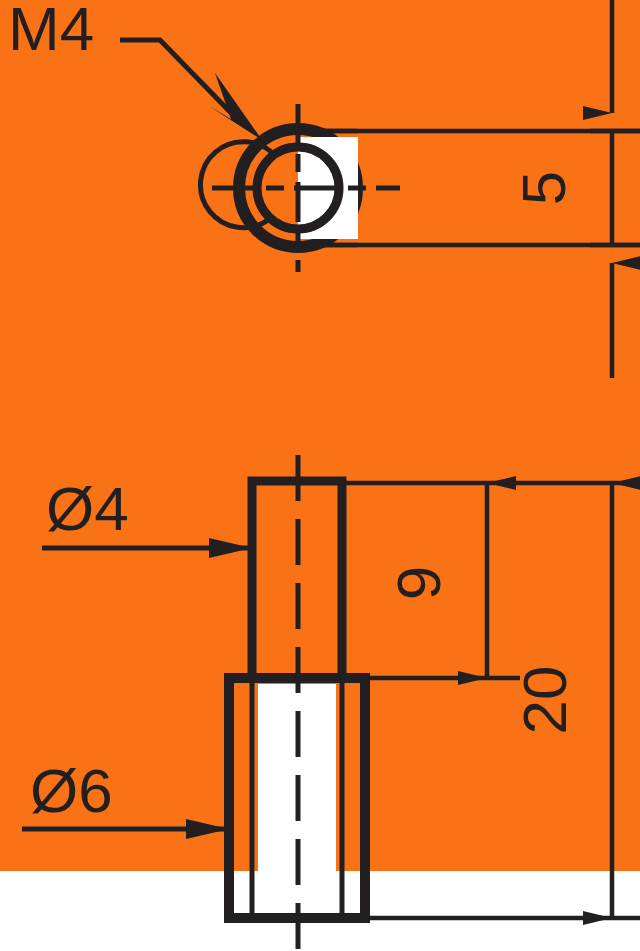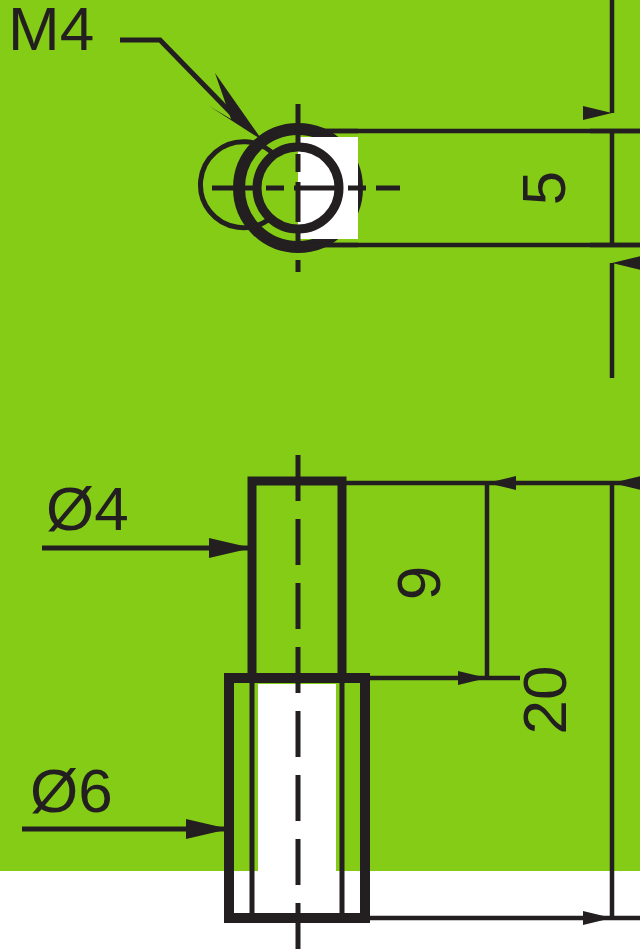--- a/index.html
+++ b/index.html
@@ -10,21 +10,21 @@
   body {
     width: 640px;
     height: 951px;
     overflow: hidden;
     font-family: "Liberation Sans", sans-serif;
   }
   #drawing-root {
     position: relative;
     width: 640px;
     height: 871px;
-    background: #84cc16;
+    background: #f97316;
   }
   svg#tech-drawing {
     display: block;
     width: 640px;
     height: 951px;
   }
   .dim-text {
     font-family: "Liberation Sans", sans-serif;
     fill: #231f20;
   }

